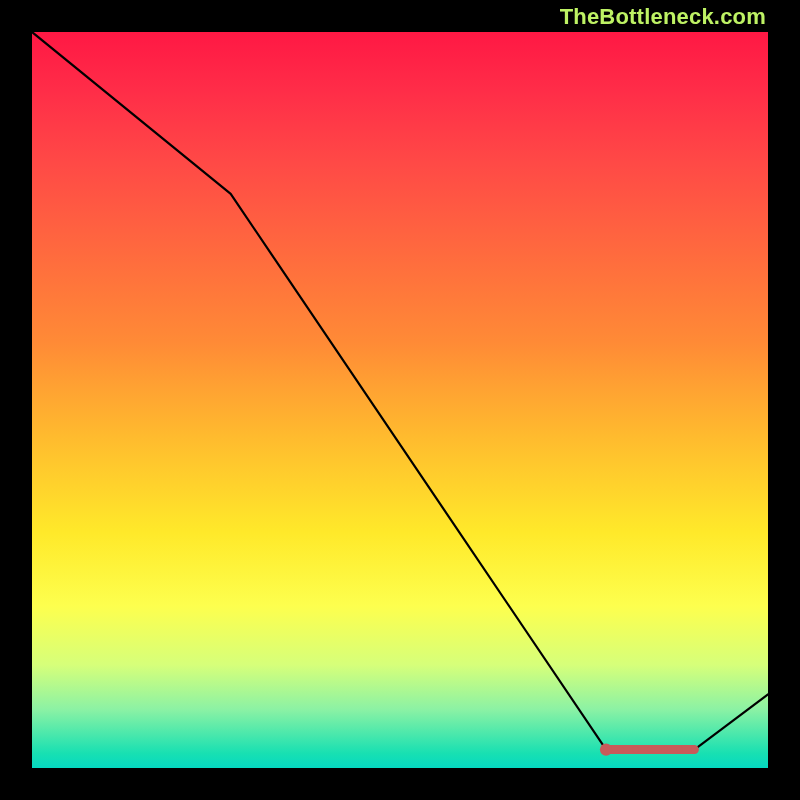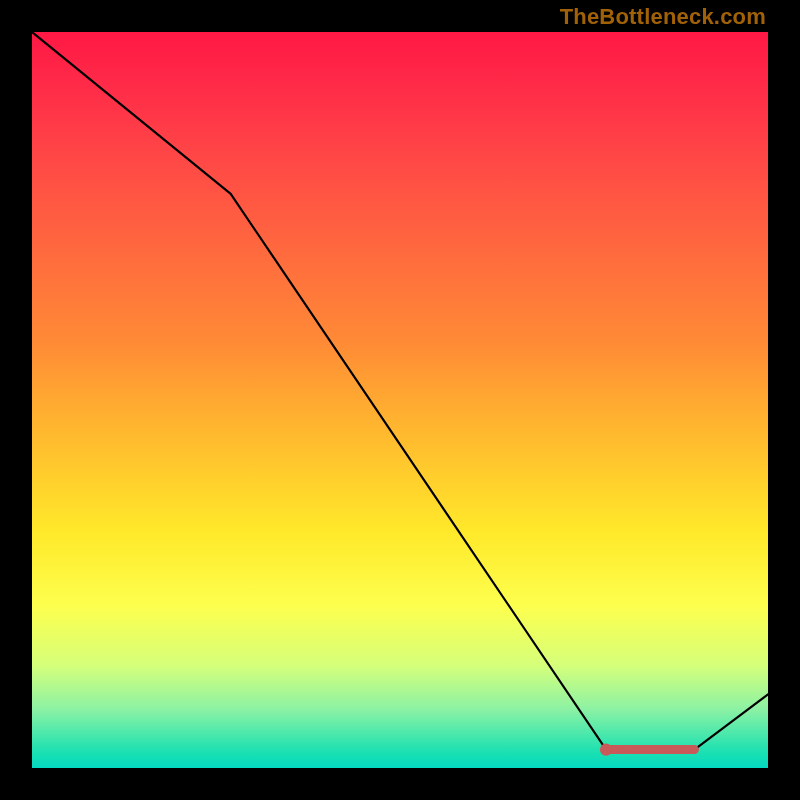--- a/index.html
+++ b/index.html
@@ -37,21 +37,21 @@
       #d6ff7a 86%,
       #8cf2a4 92%,
       #18e0b2 98%,
       #05d9c1 100%
     );
   }
   .credit {
     position: absolute;
     top: 4px;
     right: 34px;
-    color: #a16207;
+    color: #bef264;
     font-size: 22px;
     font-weight: 600;
     letter-spacing: 0.2px;
     user-select: none;
   }
   svg.overlay {
     position: absolute;
     left: 32px;
     top: 32px;
     width: 736px;

